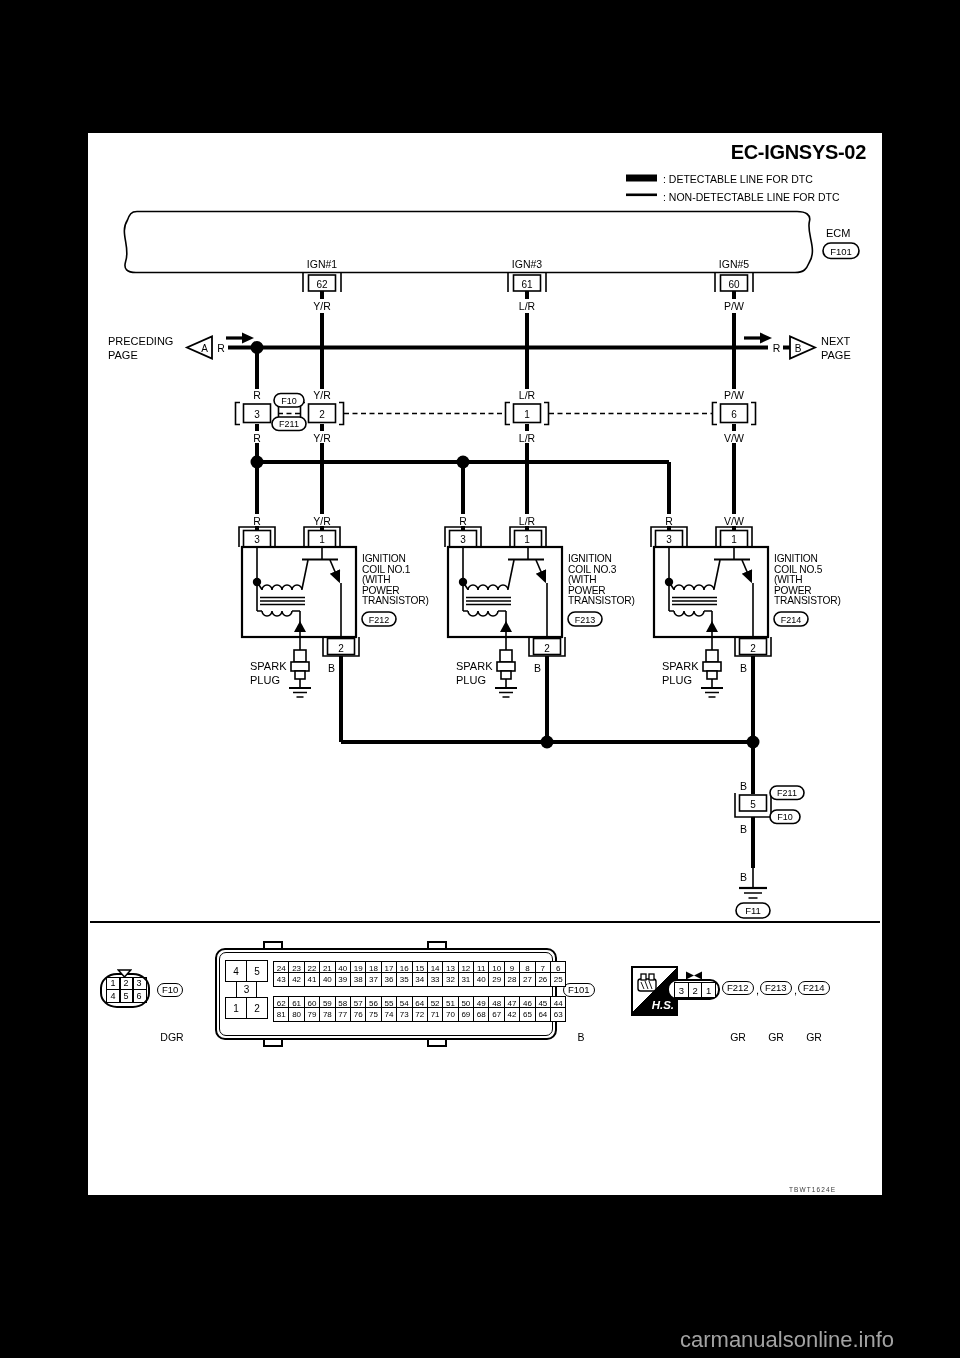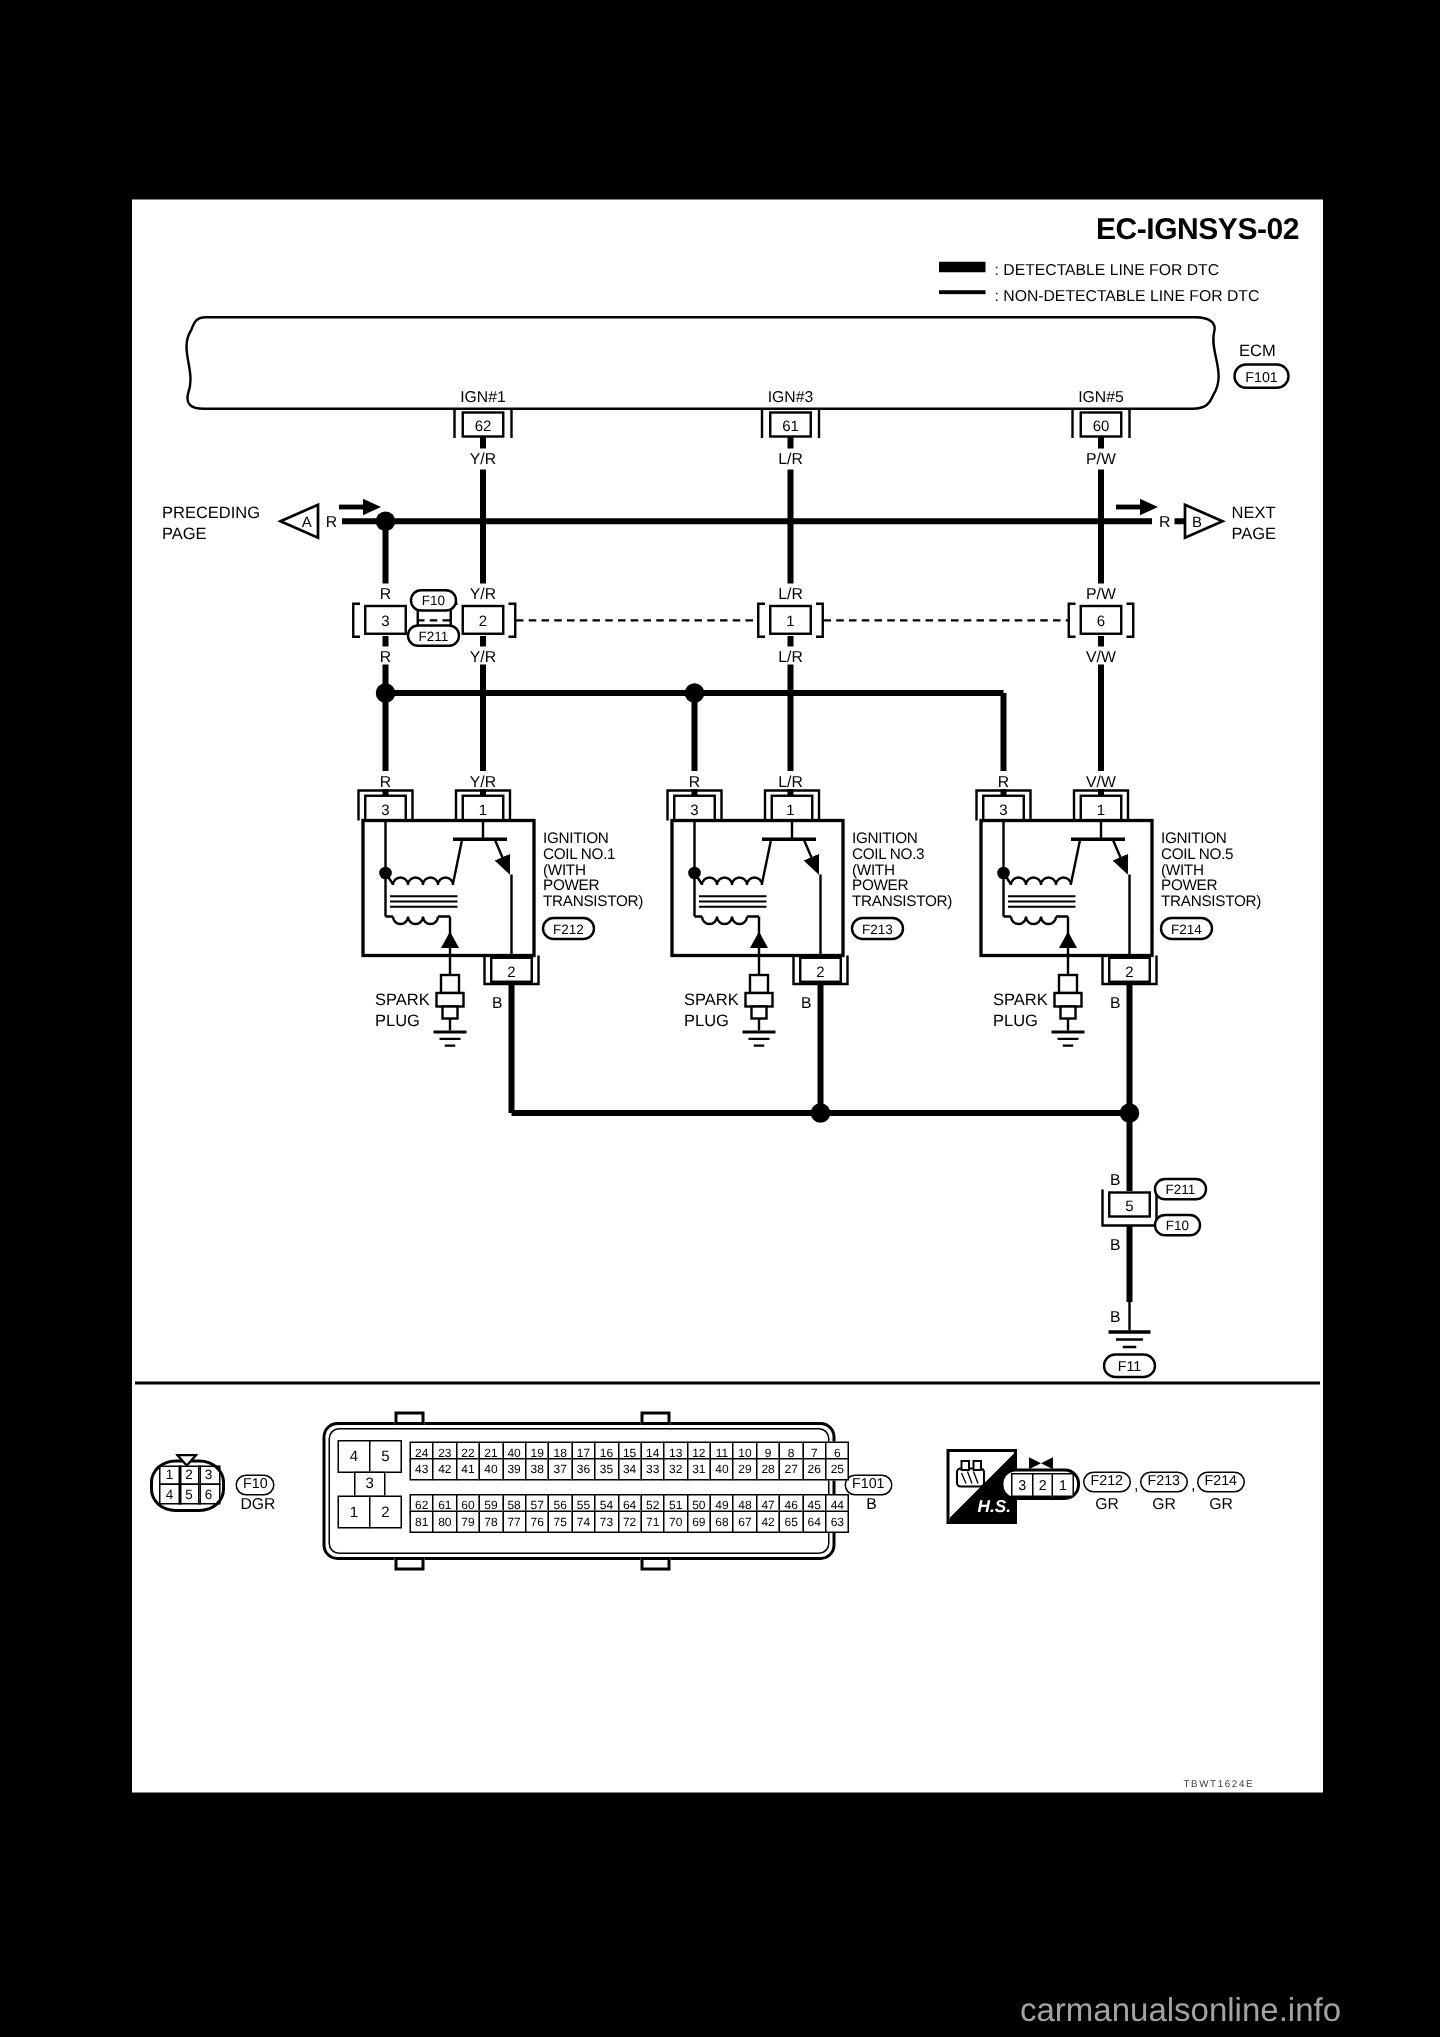--- a/index.html
+++ b/index.html
@@ -20,21 +20,21 @@
   .n{font-size:10px;text-anchor:middle;}
   .id{font-size:9px;text-anchor:middle;}
   .cl{font-size:10.2px;text-anchor:start;letter-spacing:-0.2px;}
   .ttl{font-size:20px;font-weight:bold;text-anchor:end;letter-spacing:-0.3px;}
   
   .abs{position:absolute;box-sizing:border-box;}
   .conn6{left:100px;top:973px;width:50px;height:35px;border:2px solid #000;border-radius:17px/15px;background:#fff;}
   .c6grid{left:106px;top:977px;width:41px;display:grid;grid-template-columns:repeat(3,13px);}
   .c6c{width:13px;height:11.5px;border:1px solid #000;margin:-0.5px;display:flex;align-items:center;justify-content:center;font-size:9px;}
   .stad{height:14px;line-height:12px;border:1.8px solid #000;border-radius:8px;background:#fff;padding:0 4px;font-size:9.5px;display:flex;align-items:center;justify-content:center;}
-  .clab{font-size:10.5px;color:#000;text-align:center;}
+  .clab{font-size:10.5px;color:#000;text-align:center;margin-top:34px;}
   .ecmshell{left:215px;top:948px;width:342px;height:92px;border:2.5px solid #000;border-radius:10px;background:#fff;}
   .ecminner{position:absolute;left:2px;top:2px;right:2px;bottom:2px;border:1.5px solid #000;border-radius:7px;}
   .tab{width:20px;height:9px;border:2px solid #000;background:#fff;z-index:3;}
   .kc{border:1.6px solid #000;display:flex;align-items:center;justify-content:center;font-size:10px;background:#fff;z-index:2;}
   .prow{display:flex;z-index:2;}
   .pc{width:14.4px;height:12.4px;border:1px solid #000;margin-right:-1px;display:flex;align-items:center;justify-content:center;font-size:8px;background:#fff;flex:none;}
   .hs{left:631px;top:966px;width:47px;height:50px;border:2px solid #000;background:linear-gradient(135deg,#fff 49.2%,#000 49.2%);}
   .hstxt{position:absolute;right:2px;bottom:3px;color:#fff;font-weight:bold;font-style:italic;font-size:11.5px;}
   .conn3{left:667px;top:979px;width:53px;height:21px;border:2px solid #000;border-radius:10px;background:#fff;}
   .c3grid{left:674px;top:982px;display:flex;}

